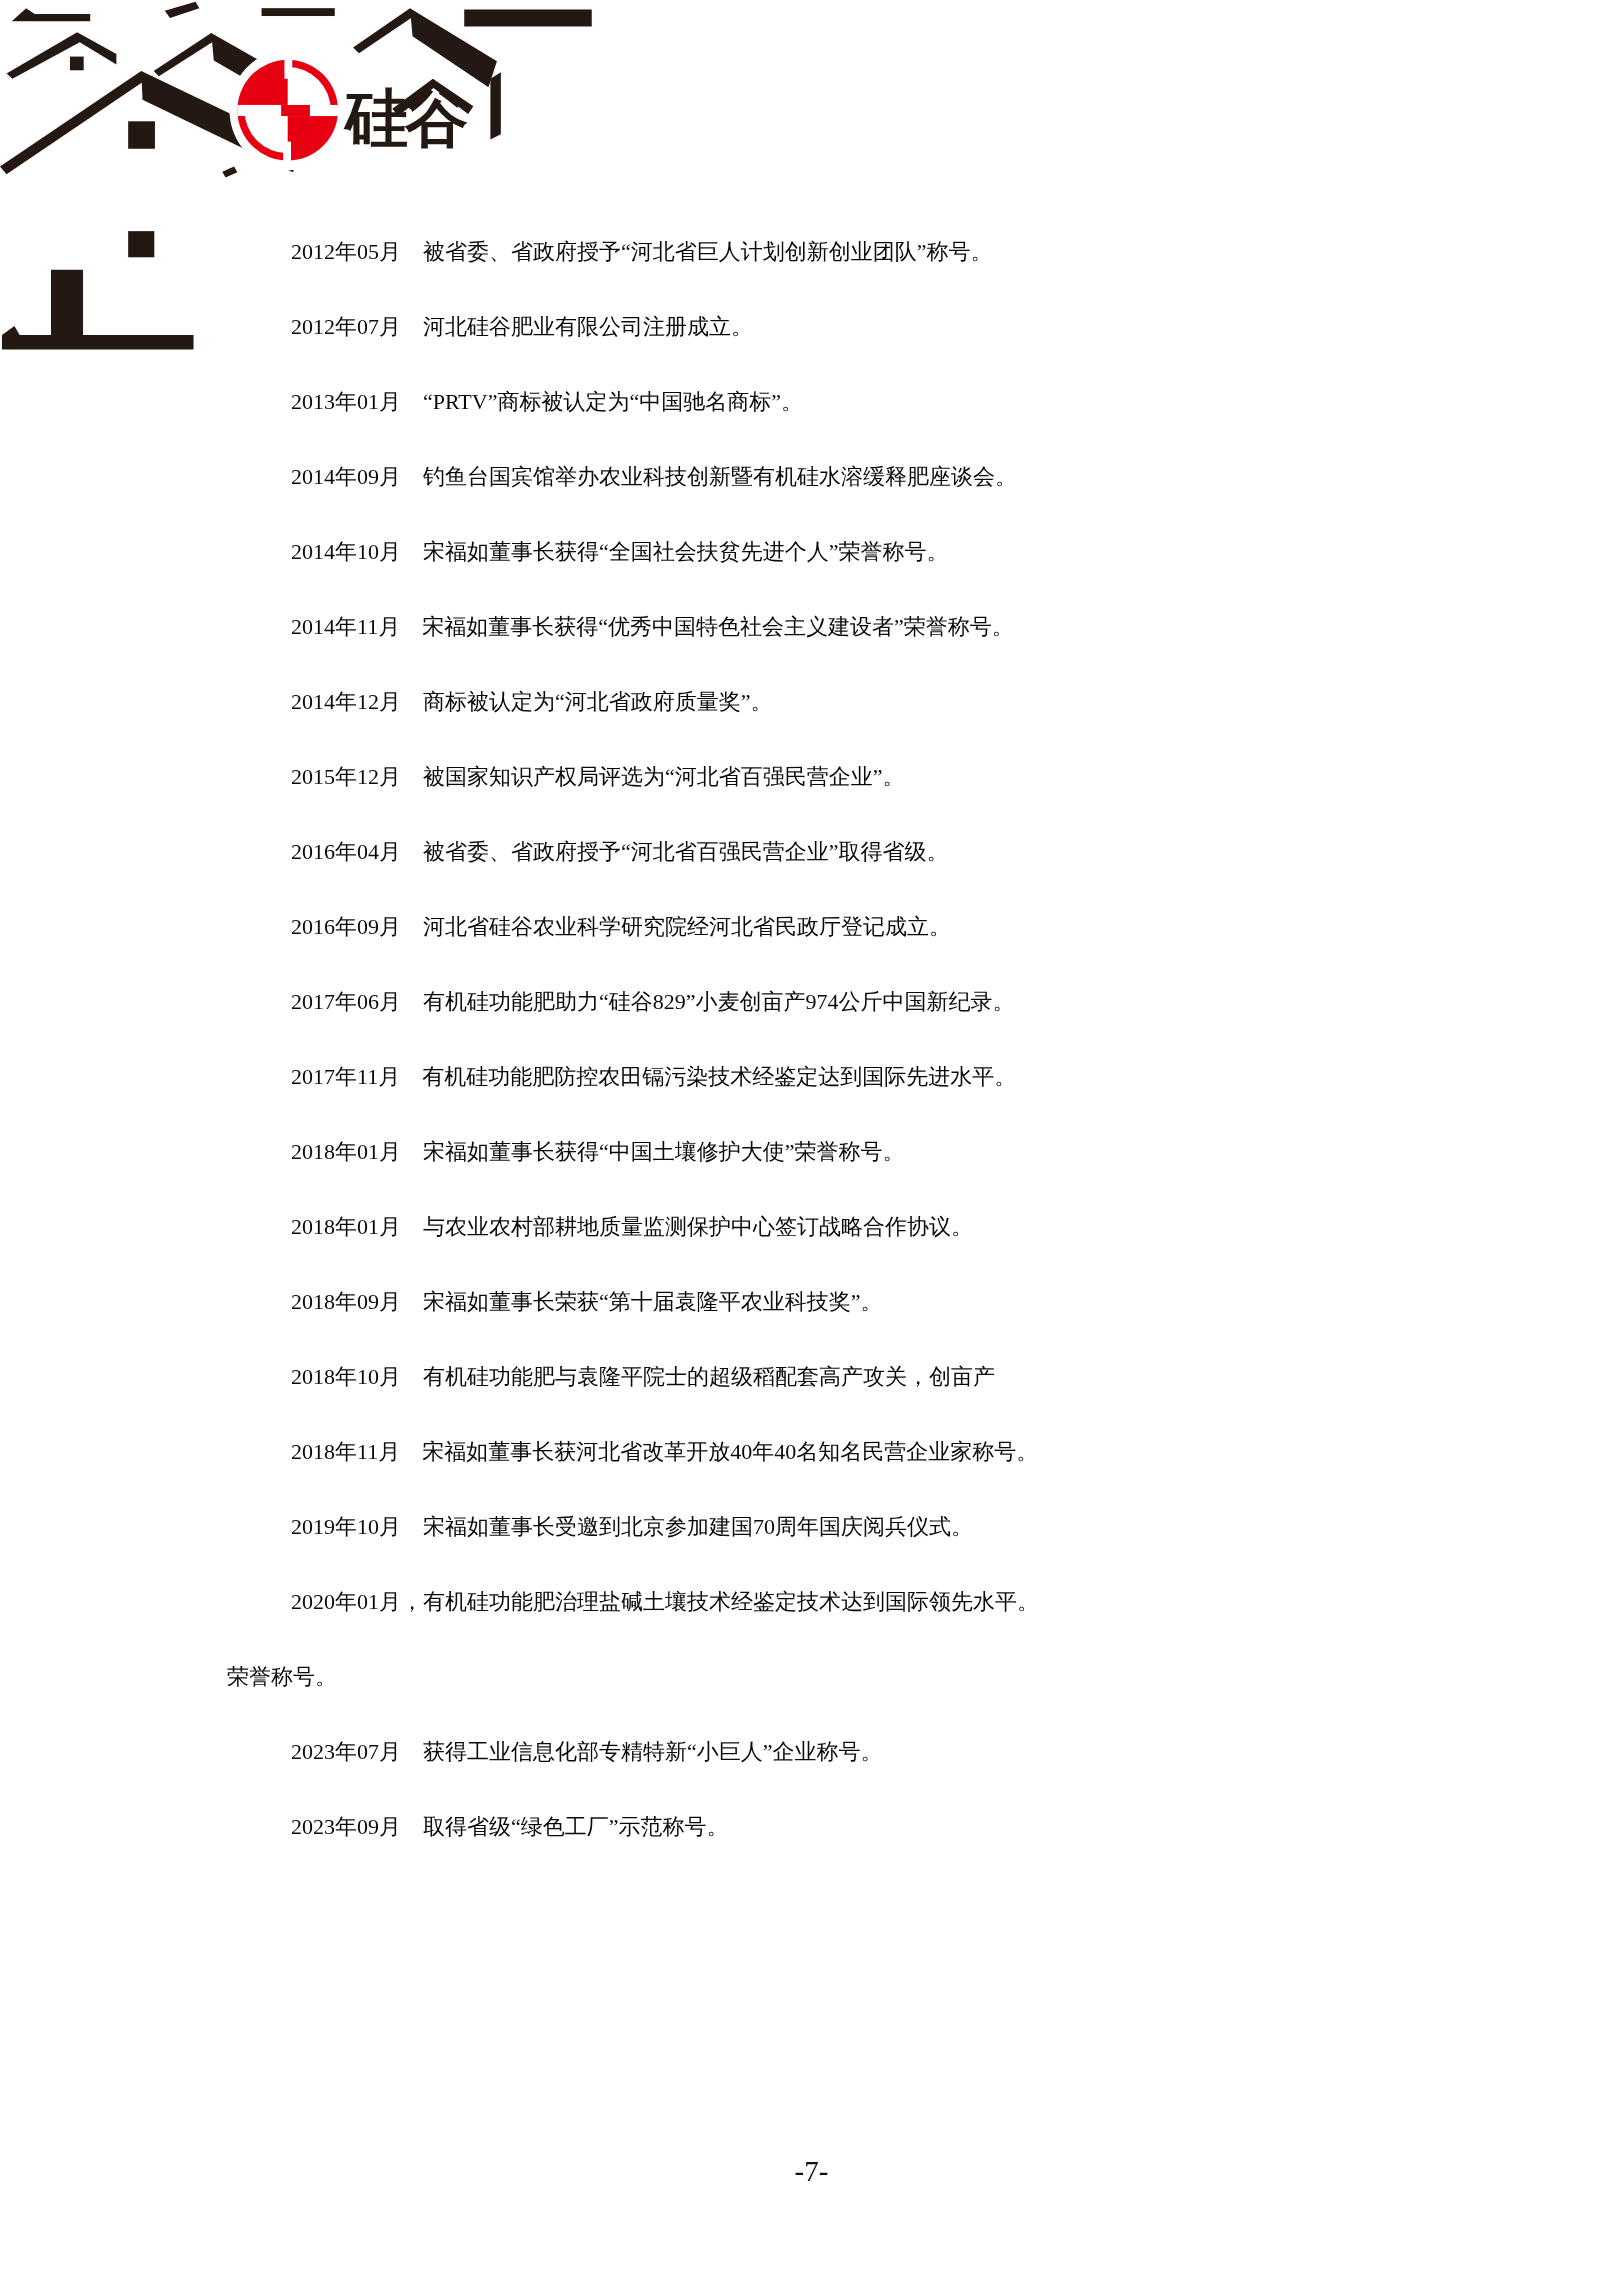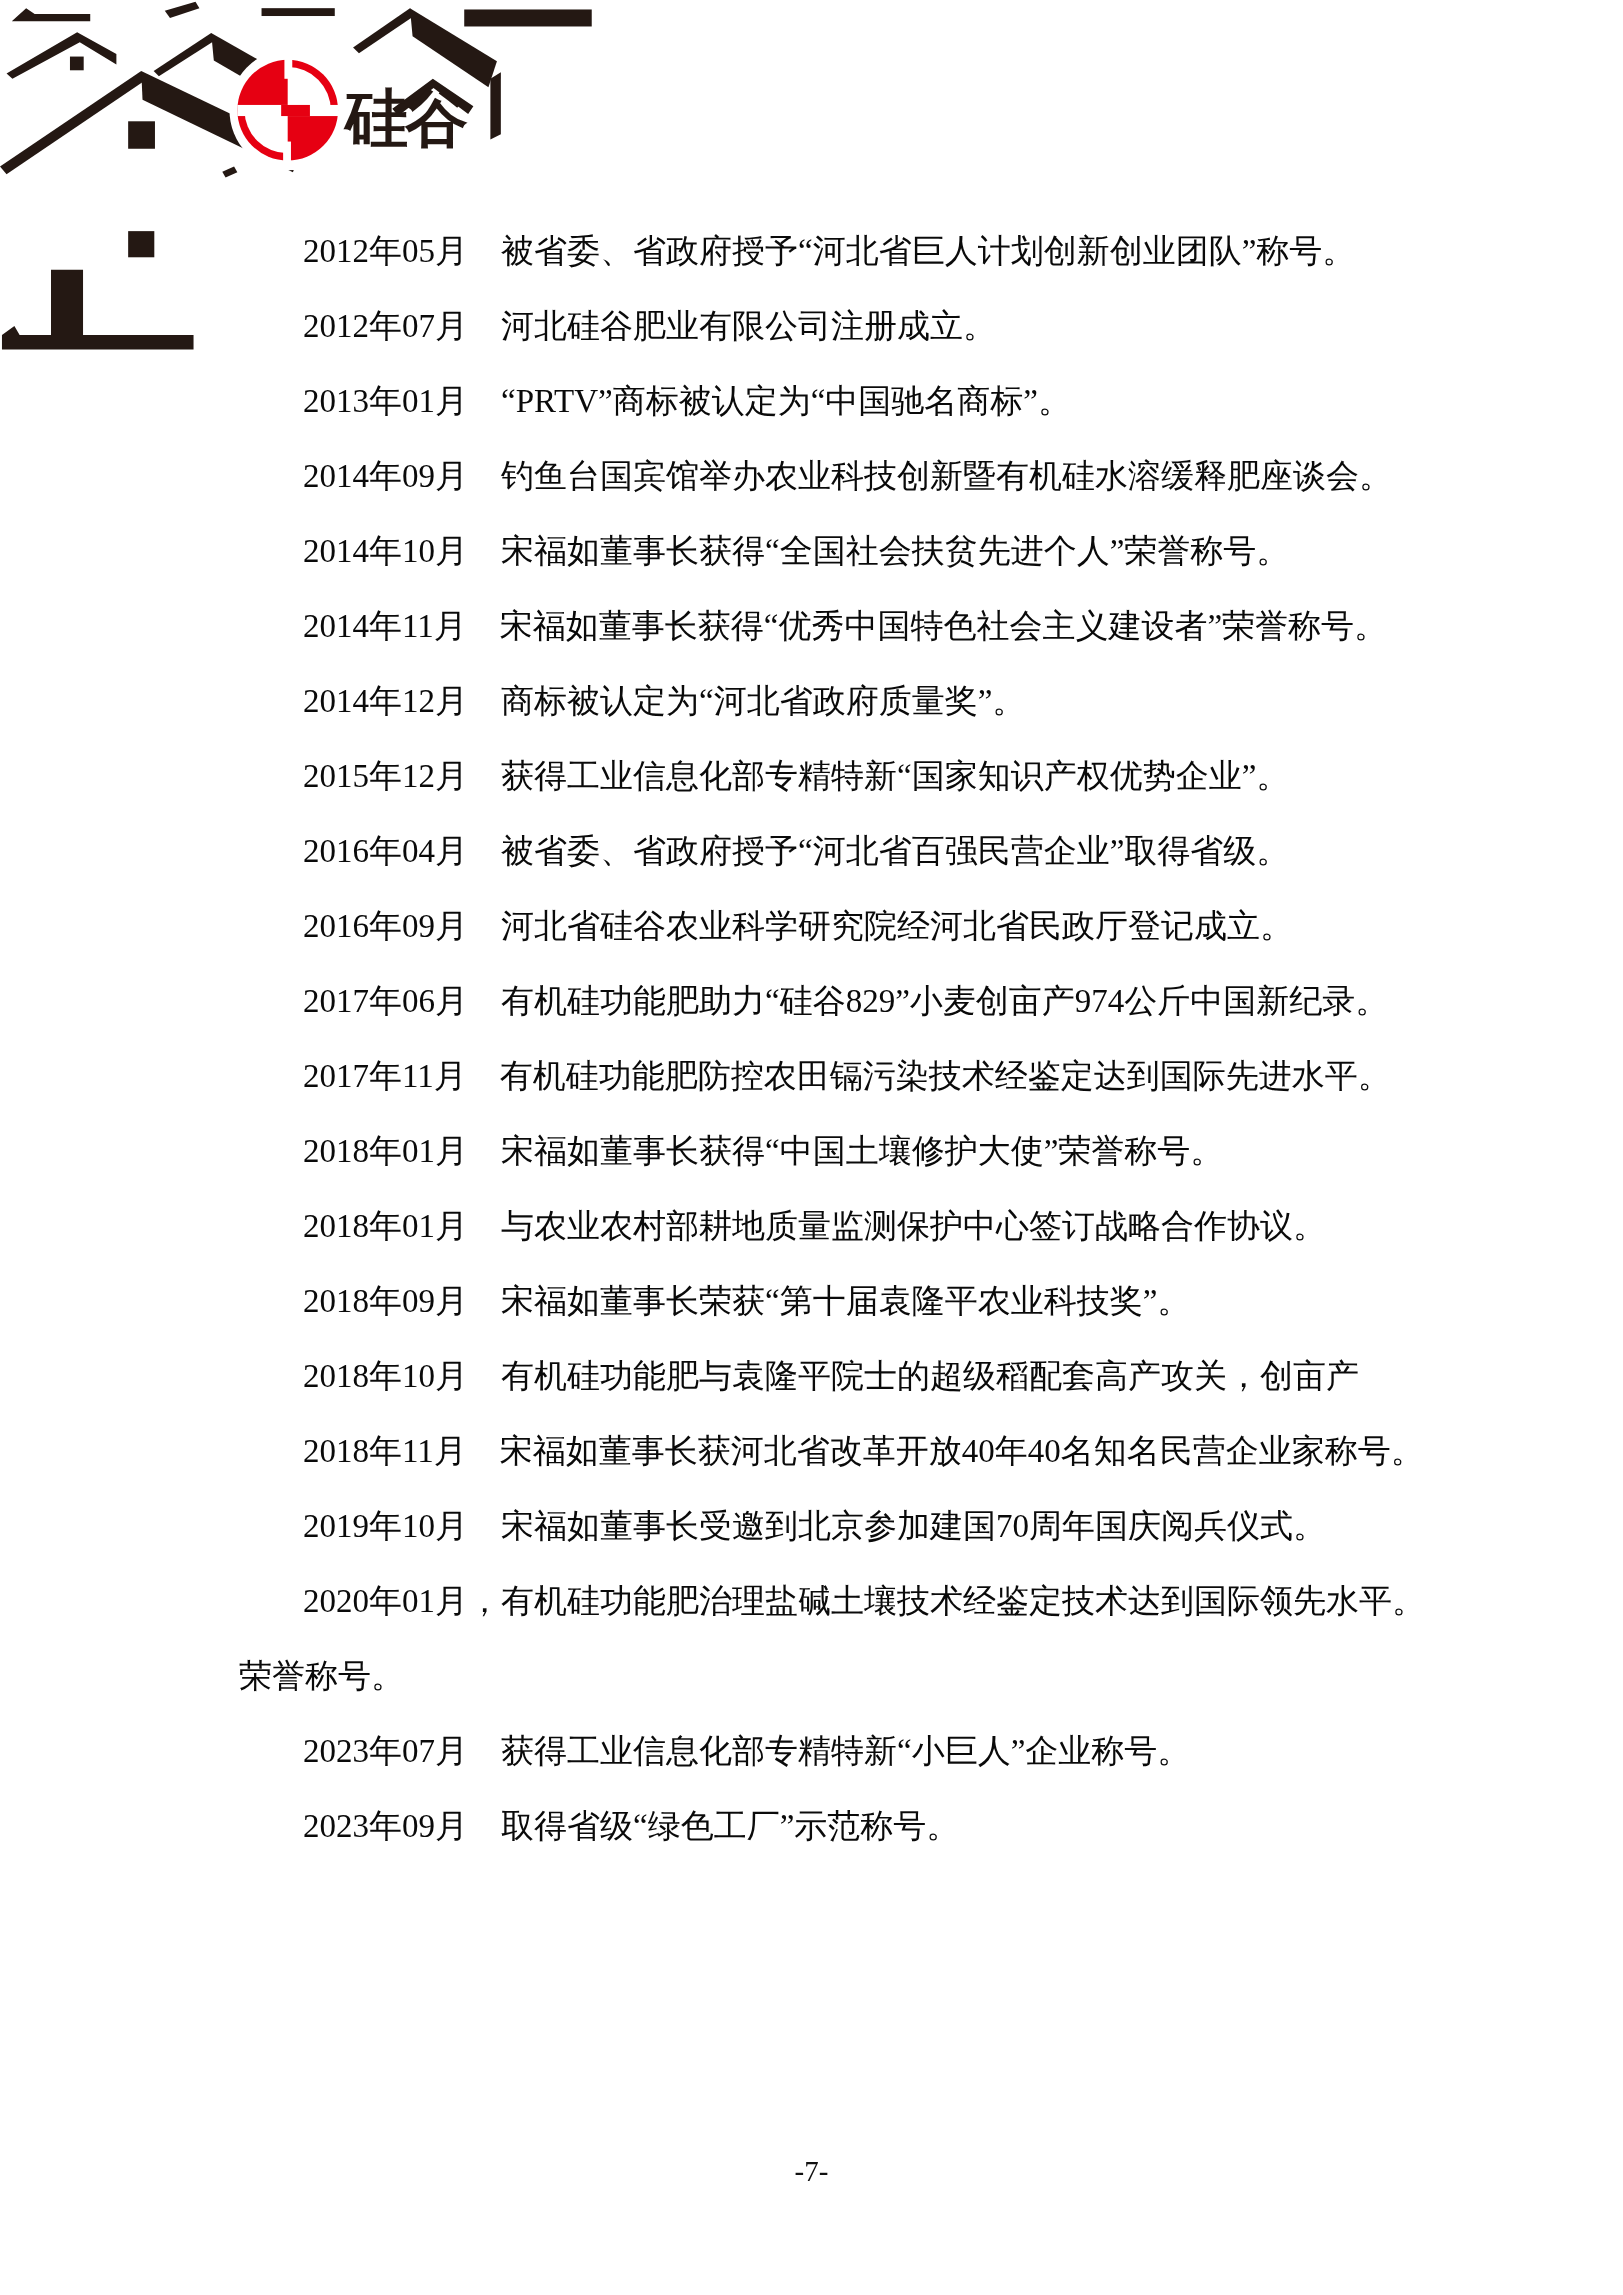--- a/index.html
+++ b/index.html
@@ -8,22 +8,22 @@
     font-family:"Liberation Serif","DejaVu Serif",serif;color:#0a0a0a;
   }
   .page{position:absolute;inset:0;background:#ffffff;}
   .logo{position:absolute;left:0;top:0;width:595px;height:357px;}
   .logo svg{display:block;width:100%;height:100%;}
   .brand{
     font-family:"Liberation Sans","DejaVu Sans",sans-serif;
     font-weight:900;letter-spacing:-4px;
   }
   .content{
-    position:absolute;left:239px;top:214px;width:1158px;
-    font-size:33px;color:#0a0a0a;
+    position:absolute;left:227px;top:214px;width:1158px;
+    font-size:22px;color:#0a0a0a;
   }
   .line{
     height:75px;line-height:75px;white-space:pre;
   }
   .line.indent{padding-left:64px;}
   .page-num{
     position:absolute;top:2152px;left:0;width:1623px;
     text-align:center;font-size:29px;line-height:39px;color:#111;
     font-family:"Liberation Serif","DejaVu Serif",serif;
   }
@@ -79,21 +79,21 @@
   </div>
 
   <div class="content">
       <div class="line indent">2012年05月　被省委、省政府授予“河北省巨人计划创新创业团队”称号。</div>
       <div class="line indent">2012年07月　河北硅谷肥业有限公司注册成立。</div>
       <div class="line indent">2013年01月　“PRTV”商标被认定为“中国驰名商标”。</div>
       <div class="line indent">2014年09月　钓鱼台国宾馆举办农业科技创新暨有机硅水溶缓释肥座谈会。</div>
       <div class="line indent">2014年10月　宋福如董事长获得“全国社会扶贫先进个人”荣誉称号。</div>
       <div class="line indent">2014年11月　宋福如董事长获得“优秀中国特色社会主义建设者”荣誉称号。</div>
       <div class="line indent">2014年12月　商标被认定为“河北省政府质量奖”。</div>
-      <div class="line indent">2015年12月　获得工业信息化部专精特新“国家知识产权优势企业”。</div>
+      <div class="line indent">2015年12月　被国家知识产权局评选为“河北省百强民营企业”。</div>
       <div class="line indent">2016年04月　被省委、省政府授予“河北省百强民营企业”取得省级。</div>
       <div class="line indent">2016年09月　河北省硅谷农业科学研究院经河北省民政厅登记成立。</div>
       <div class="line indent">2017年06月　有机硅功能肥助力“硅谷829”小麦创亩产974公斤中国新纪录。</div>
       <div class="line indent">2017年11月　有机硅功能肥防控农田镉污染技术经鉴定达到国际先进水平。</div>
       <div class="line indent">2018年01月　宋福如董事长获得“中国土壤修护大使”荣誉称号。</div>
       <div class="line indent">2018年01月　与农业农村部耕地质量监测保护中心签订战略合作协议。</div>
       <div class="line indent">2018年09月　宋福如董事长荣获“第十届袁隆平农业科技奖”。</div>
       <div class="line indent">2018年10月　有机硅功能肥与袁隆平院士的超级稻配套高产攻关，创亩产</div>
       <div class="line indent">2018年11月　宋福如董事长获河北省改革开放40年40名知名民营企业家称号。</div>
       <div class="line indent">2019年10月　宋福如董事长受邀到北京参加建国70周年国庆阅兵仪式。</div>

